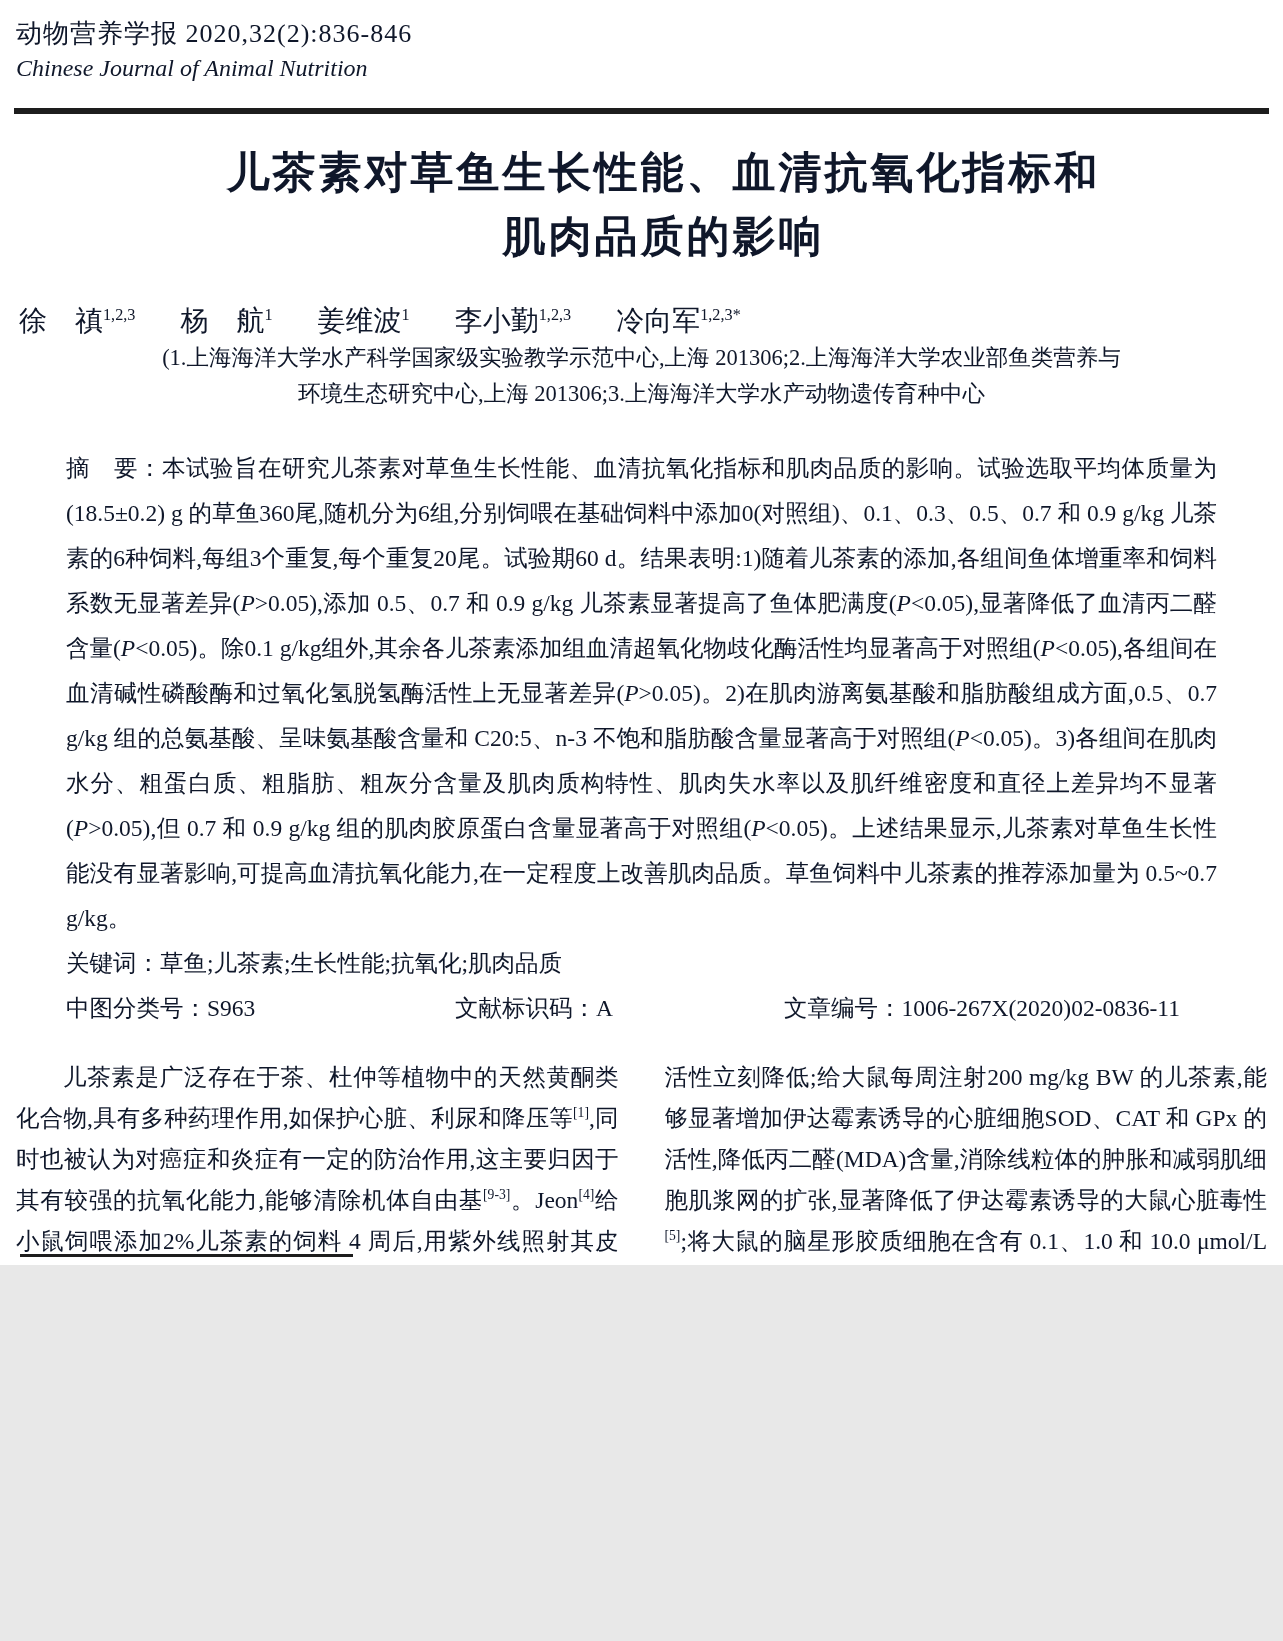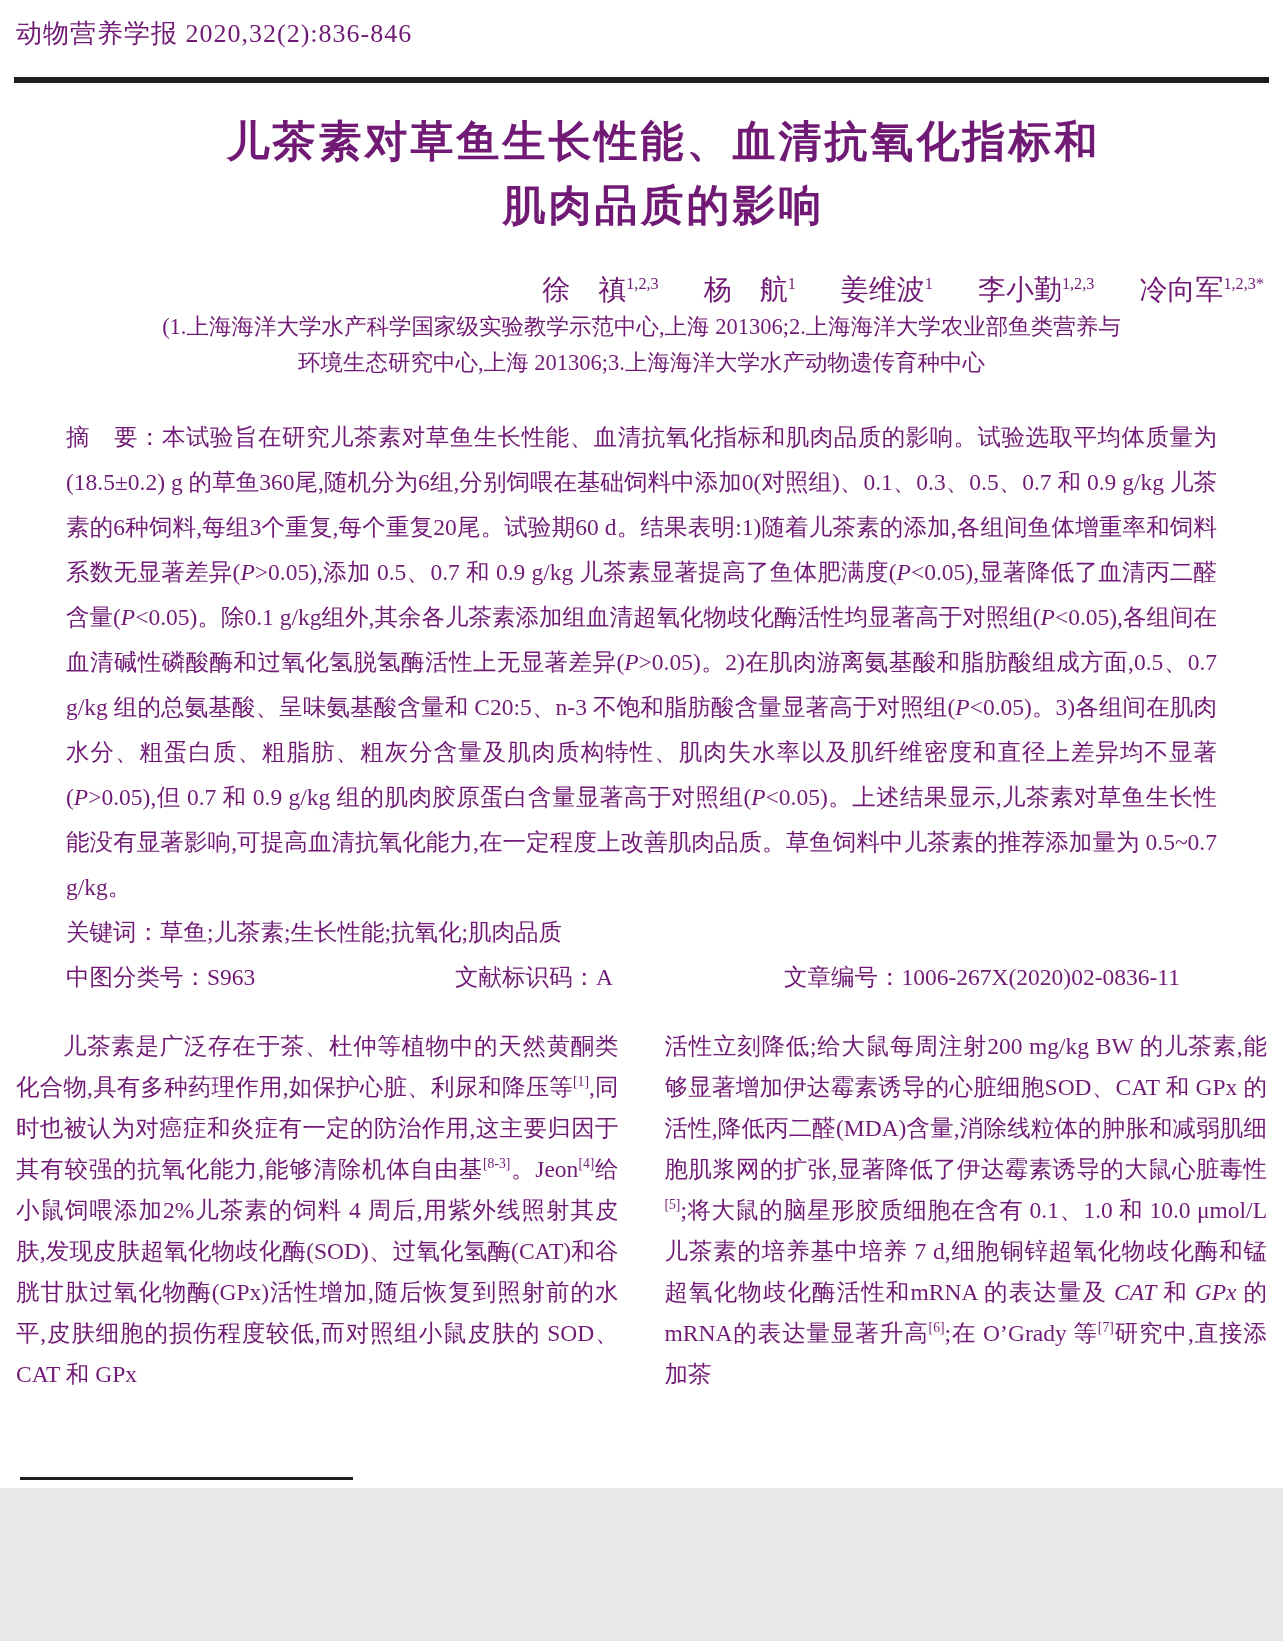--- a/index.html
+++ b/index.html
@@ -1,21 +1,21 @@
 <!DOCTYPE html>
 <html><head>
 <meta charset="utf-8">
 <style>
   html,body { margin:0; padding:0; background:#e8e8e8; }
   .page {
     position:relative;
-    width:1283px; height:1488px;
+    width:1283px; height:1265px;
     margin:0 auto;
     background:#ffffff;
-    color:#701a75;
+    color:#0f172a;
     font-family:"Liberation Serif","DejaVu Serif",serif;
     overflow:hidden;
   }
   .journal-cn {
     padding:16px 0 0 16px;
     font-size:26px;
     letter-spacing:1px;
   }
   .journal-en {
     margin:4px 0 0 16px;
@@ -37,23 +37,22 @@
     text-align:center;
     font-family:"Liberation Sans","DejaVu Sans",sans-serif;
     font-weight:bold;
     font-size:43px;
     line-height:64px;
     letter-spacing:3px;
     margin-left:44px;
   }
   .authors-line {
     margin-top:34px;
-    text-align:right;
+    text-align:left;
     font-size:28px;
-    margin-left:31px;
   }
   .author { display:inline-block; margin:0 19px; }
   sup { font-size:0.58em; line-height:0; }
   .affiliations {
     text-align:center;
     font-size:22.5px;
     line-height:36px;
   }
   .abstract-block {
     margin:34px 66px 0 66px;
@@ -99,20 +98,21 @@
     border-top:3px solid #1d1d1d;
   }
   i { font-style:italic; }
 </style>
 </head>
 <body>
 
 <div class="page">
 
   <div class="journal-cn">动物营养学报 2020,32(2):836-846</div>
+  <div class="journal-en">Chinese Journal of Animal Nutrition</div>
 
   <div class="top-rule"></div>
 
 
   <div class="article-title">
     <div>儿茶素对草鱼生长性能、血清抗氧化指标和</div>
     <div>肌肉品质的影响</div>
   </div>
 
   <div class="authors-line">
@@ -137,21 +137,21 @@
   </div>
 
   <div class="classification-line">
     <span class="cls-item"><span class="hei-label">中图分类号：</span><span>S963</span></span>
     <span class="cls-item"><span class="hei-label">文献标识码：</span><span>A</span></span>
     <span class="cls-item"><span class="hei-label">文章编号：</span><span>1006-267X(2020)02-0836-11</span></span>
   </div>
 
   <div class="two-columns">
     <div class="col col-left">
-      <p><span>儿茶素是广泛存在于茶、杜仲等植物中的天然黄酮类化合物,具有多种药理作用,如保护心脏、利尿和降压等</span><sup>[1]</sup><span>,同时也被认为对癌症和炎症有一定的防治作用,这主要归因于其有较强的抗氧化能力,能够清除机体自由基</span><sup>[8-3]</sup><span>。Jeon</span><sup>[4]</sup><span>给小鼠饲喂添加2%儿茶素的饲料 4 周后,用紫外线照射其皮肤,发现皮肤超氧化物歧化酶(SOD)、过氧化氢酶(CAT)和谷胱甘肽过氧化物酶(GPx)活性增加,随后恢复到照射前的水平,皮肤细胞的损伤程度较低,而对照组小鼠皮肤的 SOD、CAT 和 GPx</span></p>
+      <p><span>儿茶素是广泛存在于茶、杜仲等植物中的天然黄酮类化合物,具有多种药理作用,如保护心脏、利尿和降压等</span><sup>[1]</sup><span>,同时也被认为对癌症和炎症有一定的防治作用,这主要归因于其有较强的抗氧化能力,能够清除机体自由基</span><sup>[9-3]</sup><span>。Jeon</span><sup>[4]</sup><span>给小鼠饲喂添加2%儿茶素的饲料 4 周后,用紫外线照射其皮肤,发现皮肤超氧化物歧化酶(SOD)、过氧化氢酶(CAT)和谷胱甘肽过氧化物酶(GPx)活性增加,随后恢复到照射前的水平,皮肤细胞的损伤程度较低,而对照组小鼠皮肤的 SOD、CAT 和 GPx</span></p>
     </div>
     <div class="col col-right">
       <p><span>活性立刻降低;给大鼠每周注射200 mg/kg BW 的儿茶素,能够显著增加伊达霉素诱导的心脏细胞SOD、CAT 和 GPx 的活性,降低丙二醛(MDA)含量,消除线粒体的肿胀和减弱肌细胞肌浆网的扩张,显著降低了伊达霉素诱导的大鼠心脏毒性</span><sup>[5]</sup><span>;将大鼠的脑星形胶质细胞在含有 0.1、1.0 和 10.0 μmol/L儿茶素的培养基中培养 7 d,细胞铜锌超氧化物歧化酶和锰超氧化物歧化酶活性和mRNA 的表达量及 </span><i>CAT</i><span> 和 </span><i>GPx</i><span> 的mRNA的表达量显著升高</span><sup>[6]</sup><span>;在 O’Grady 等</span><sup>[7]</sup><span>研究中,直接添加茶</span></p>
     </div>
   </div>
 
   <div class="footnote-rule"></div>
 
 </div>
 

